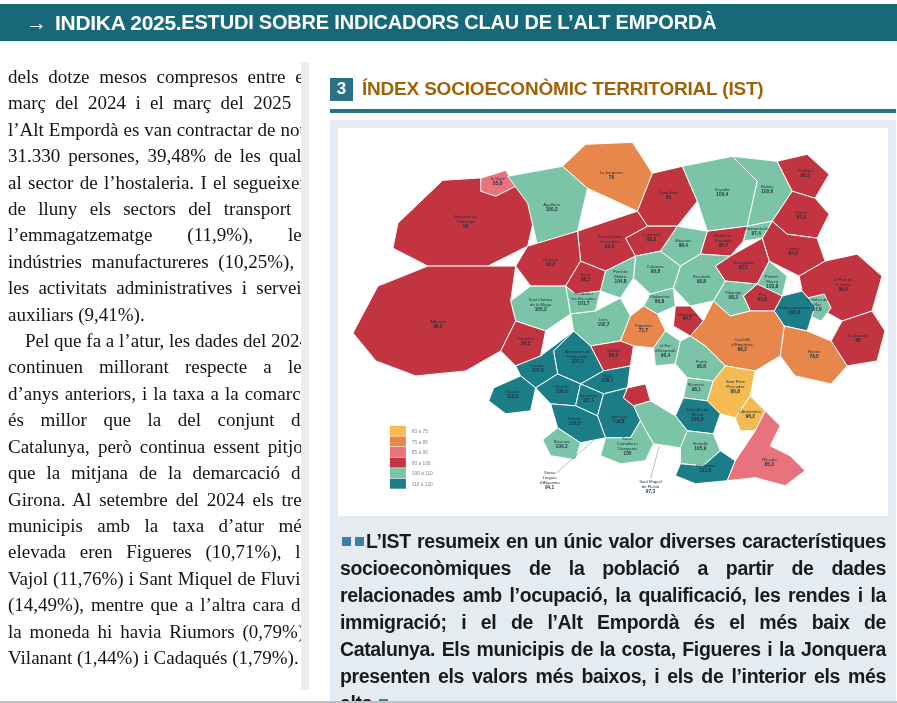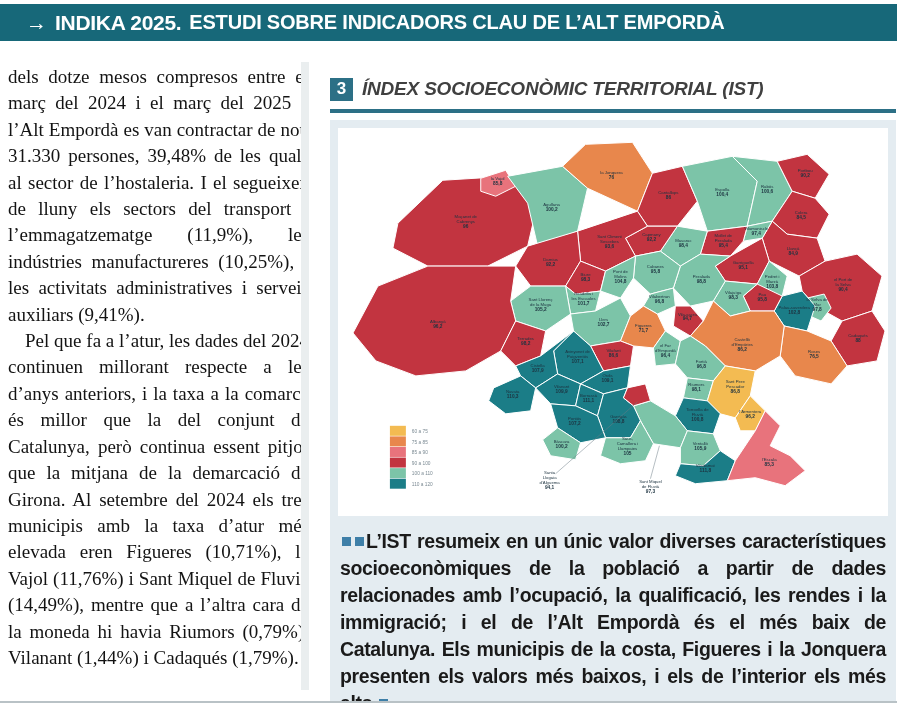--- a/index.html
+++ b/index.html
@@ -7,21 +7,21 @@
     width:897px;height:703px;position:relative;overflow:hidden;
     background:#ffffff;font-family:"Liberation Sans",sans-serif;
   }
   
   .top-bar{
     position:absolute;left:0;top:4px;width:897px;height:37px;
     background:#176879;color:#fff;display:flex;align-items:center;
     padding-left:26px;box-sizing:border-box;
   }
   .top-bar .arrow{font-weight:700;font-size:21px;margin-right:8px;}
-  .top-bar .brand{font-weight:700;font-size:21px;letter-spacing:-0.3px;margin-right:8px;white-space:nowrap;}
+  .top-bar .brand{font-weight:700;font-size:21px;letter-spacing:-0.3px;white-space:nowrap;}
   .top-bar .subtitle{font-weight:700;font-size:20px;letter-spacing:-0.2px;white-space:nowrap;}
   
   .article{
     position:absolute;left:8px;top:64px;width:301px;
     font-family:"Liberation Serif",serif;font-size:19px;line-height:26.4px;
     color:#131313;text-align:justify;
   }
   .article p{margin:0;}
   .article p + p{text-indent:17px;}
   .col-sep{
@@ -29,21 +29,21 @@
     background:#eaeeef;
   }
   
   .figure{position:absolute;left:330px;top:76px;width:566px;}
   .fig-head{display:flex;align-items:center;gap:9px;height:26px;}
   .fig-badge{
     width:23px;height:23px;background:#2c7086;color:#fff;font-weight:700;
     font-size:17px;display:flex;align-items:center;justify-content:center;flex:0 0 auto;
   }
   .fig-title{
-    color:#404040;font-weight:700;font-size:19px;letter-spacing:-0.2px;white-space:nowrap;font-style:italic;
+    color:#a16207;font-weight:700;font-size:19px;letter-spacing:-0.2px;white-space:nowrap;
   }
   .fig-rule{margin-top:7px;height:4px;background:#2c7086;}
   .fig-panel{margin-top:7px;background:#e4ecf1;padding:8px 8px 0 8px;box-sizing:border-box;}
   .map-box{background:#ffffff;height:388px;position:relative;}
   .map-box svg{display:block;}
   .fig-caption{
     padding:12px 2px 16px 2px;
     font-size:19.5px;font-weight:700;line-height:27px;letter-spacing:-0.35px;
     color:#1a1a1a;text-align:justify;
   }

